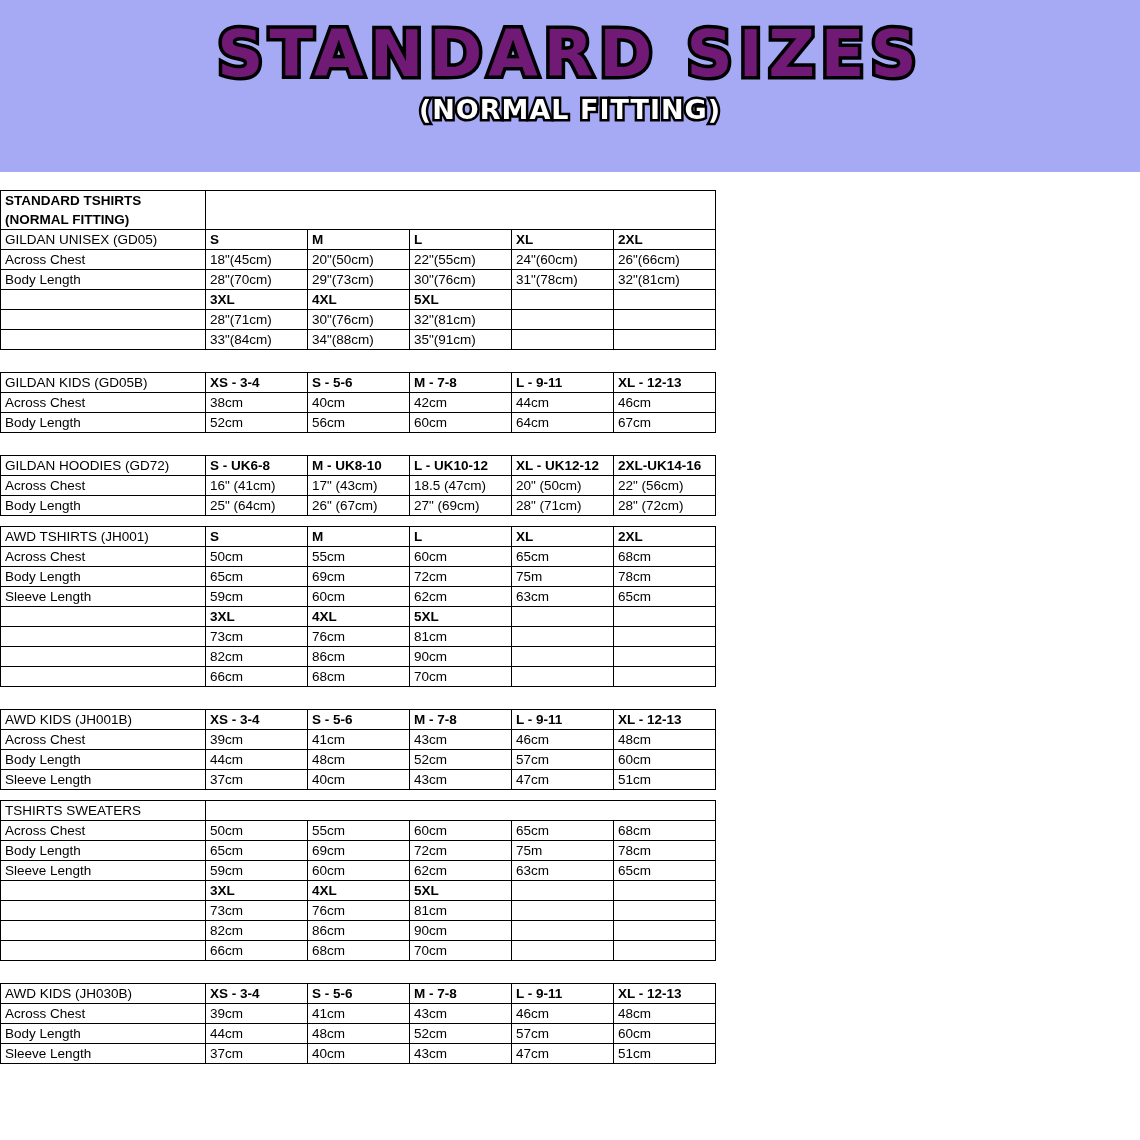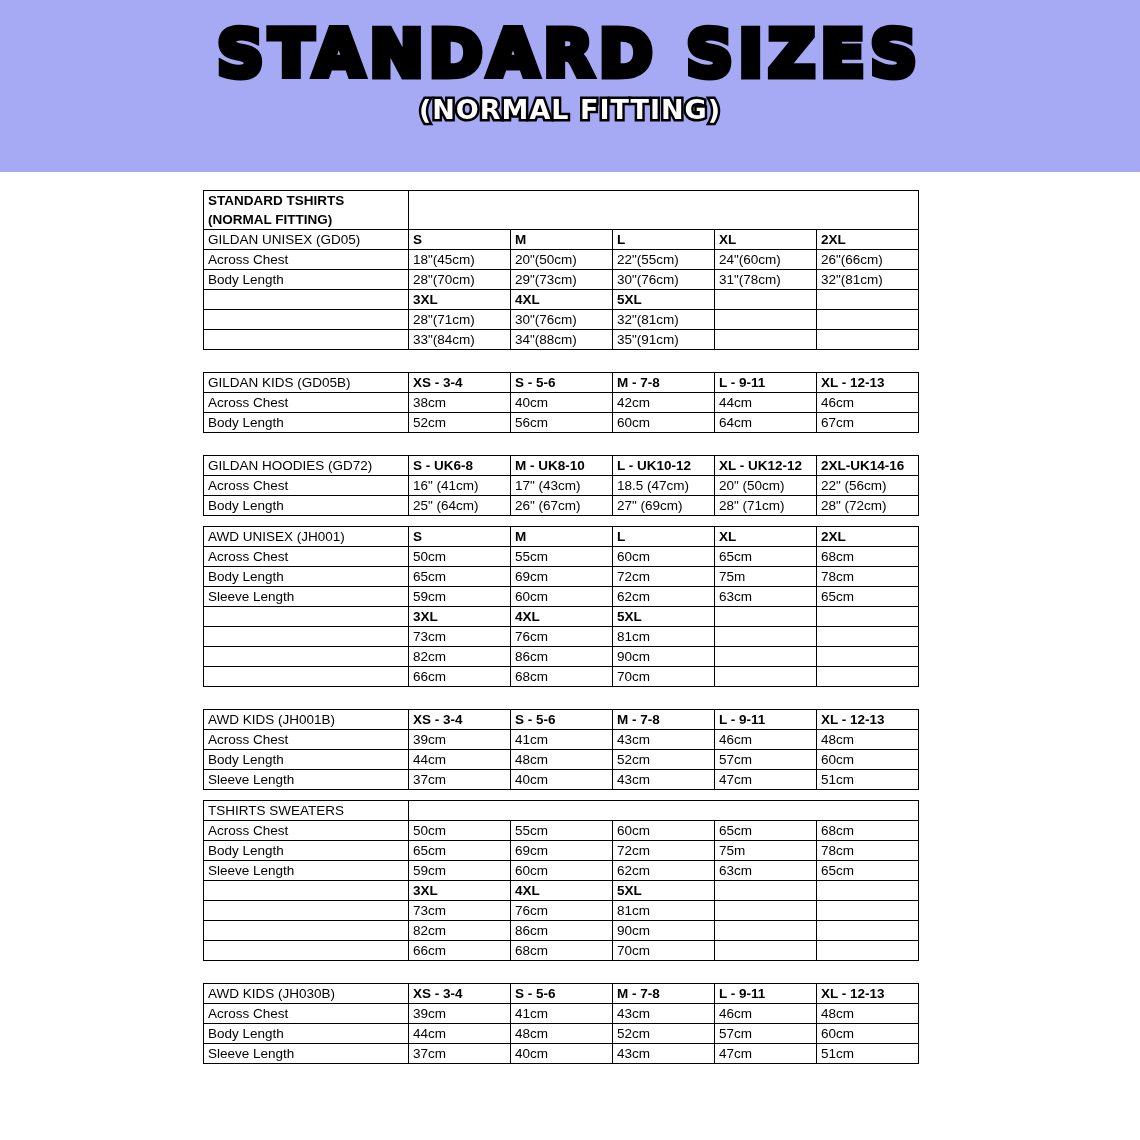--- a/index.html
+++ b/index.html
@@ -20,21 +20,21 @@
     flex-direction:column;
     align-items:center;
     justify-content:flex-start;
   }
   .banner-title {
     margin-top:22px;
     font-family:"DejaVu Sans", sans-serif;
     font-weight:bold;
     font-size:64px;
     letter-spacing:6px;
-    color:#000000;
+    color:#701a75;
     -webkit-text-stroke:7px #000000;
     paint-order: stroke fill;
     line-height:1;
   }
   .banner-sub {
     margin-top:10px;
     font-family:"DejaVu Sans", sans-serif;
     font-weight:bold;
     font-size:27px;
     letter-spacing:1px;
@@ -43,21 +43,20 @@
     paint-order: stroke fill;
     line-height:1;
   }
   
   .sheet {
     position:relative;
     padding:18px 0 0 0;
   }
   table.size {
     border-collapse:collapse;
-    margin-left:203px;
     table-layout:fixed;
     font-size:13.5px;
     color:#000;
   }
   table.size td {
     border:1.6px solid #000;
     height:19px;
     padding:0 4px;
     white-space:nowrap;
     vertical-align:middle;
@@ -209,21 +208,21 @@
       <td class="v">28" (72cm)</td>
     </tr>
   </tbody>
     </table>
 
   <div class="gap-sm"></div>
 
   <table class="size">
     <tbody>
     <tr>
-      <td class="lab b">AWD UNISEX (JH001)</td>
+      <td class="lab b">AWD TSHIRTS (JH001)</td>
       <td class="v b">S</td>
       <td class="v b">M</td>
       <td class="v b">L</td>
       <td class="v b">XL</td>
       <td class="v b">2XL</td>
     </tr>
     <tr>
       <td class="lab">Across Chest</td>
       <td class="v">50cm</td>
       <td class="v">55cm</td>

